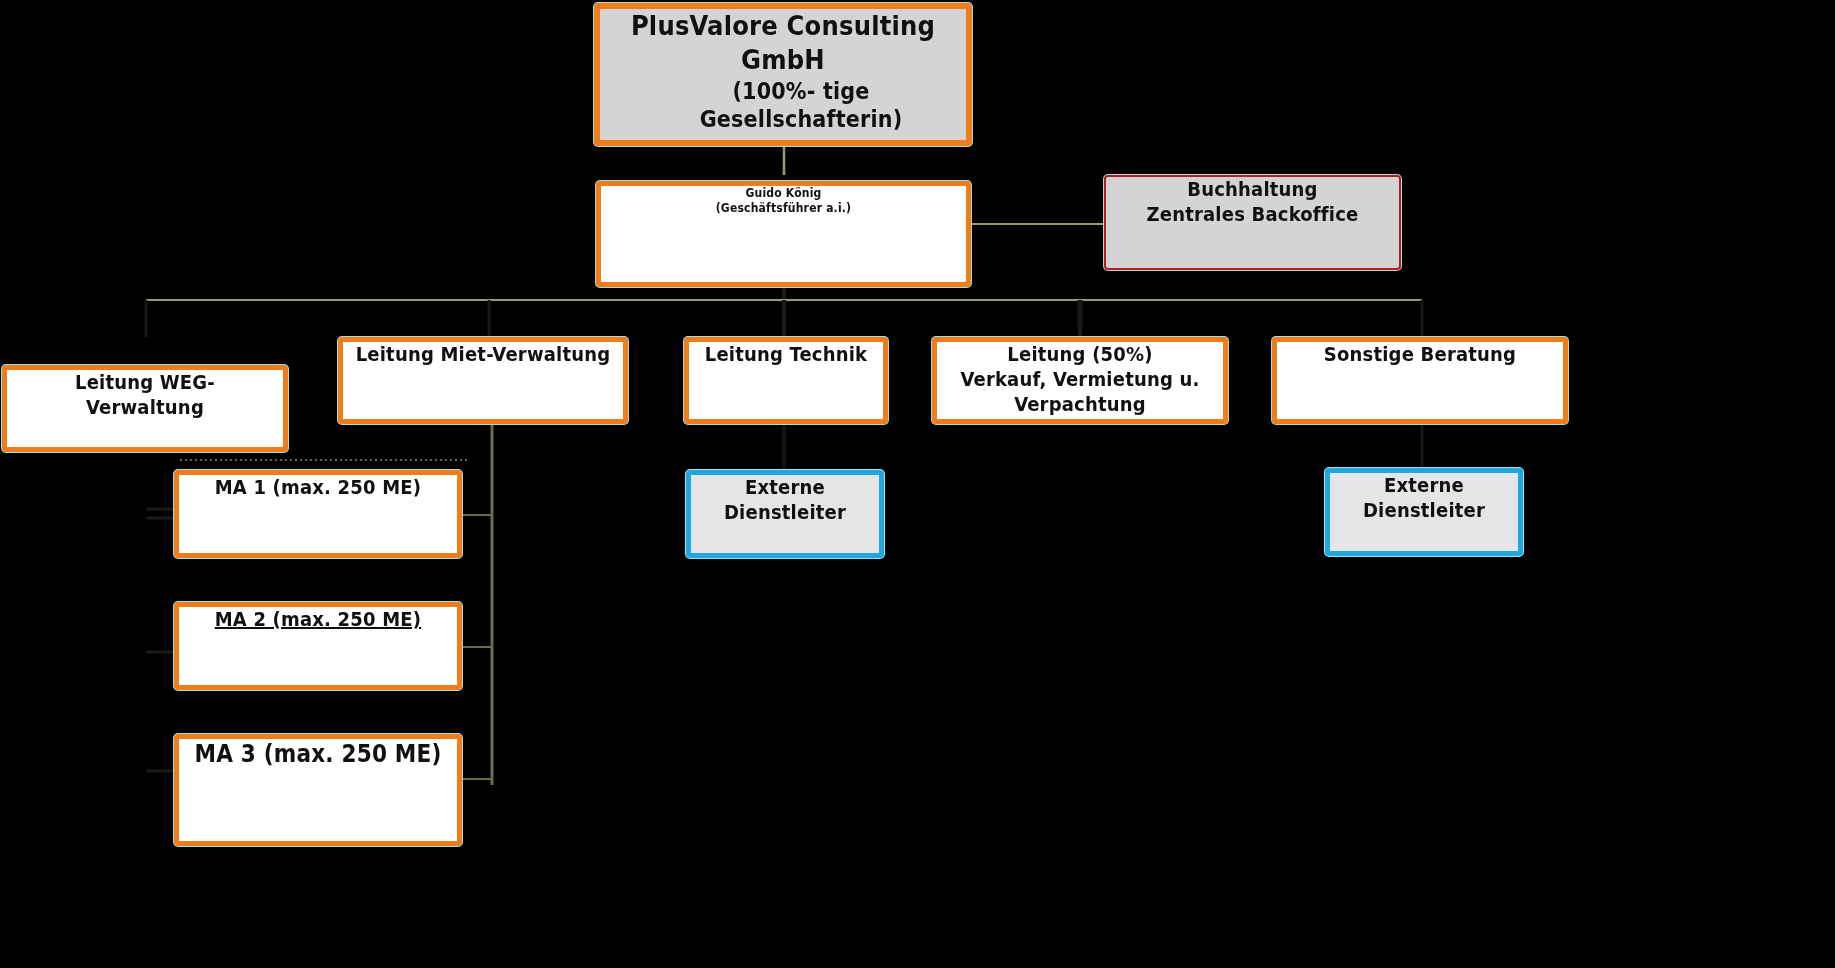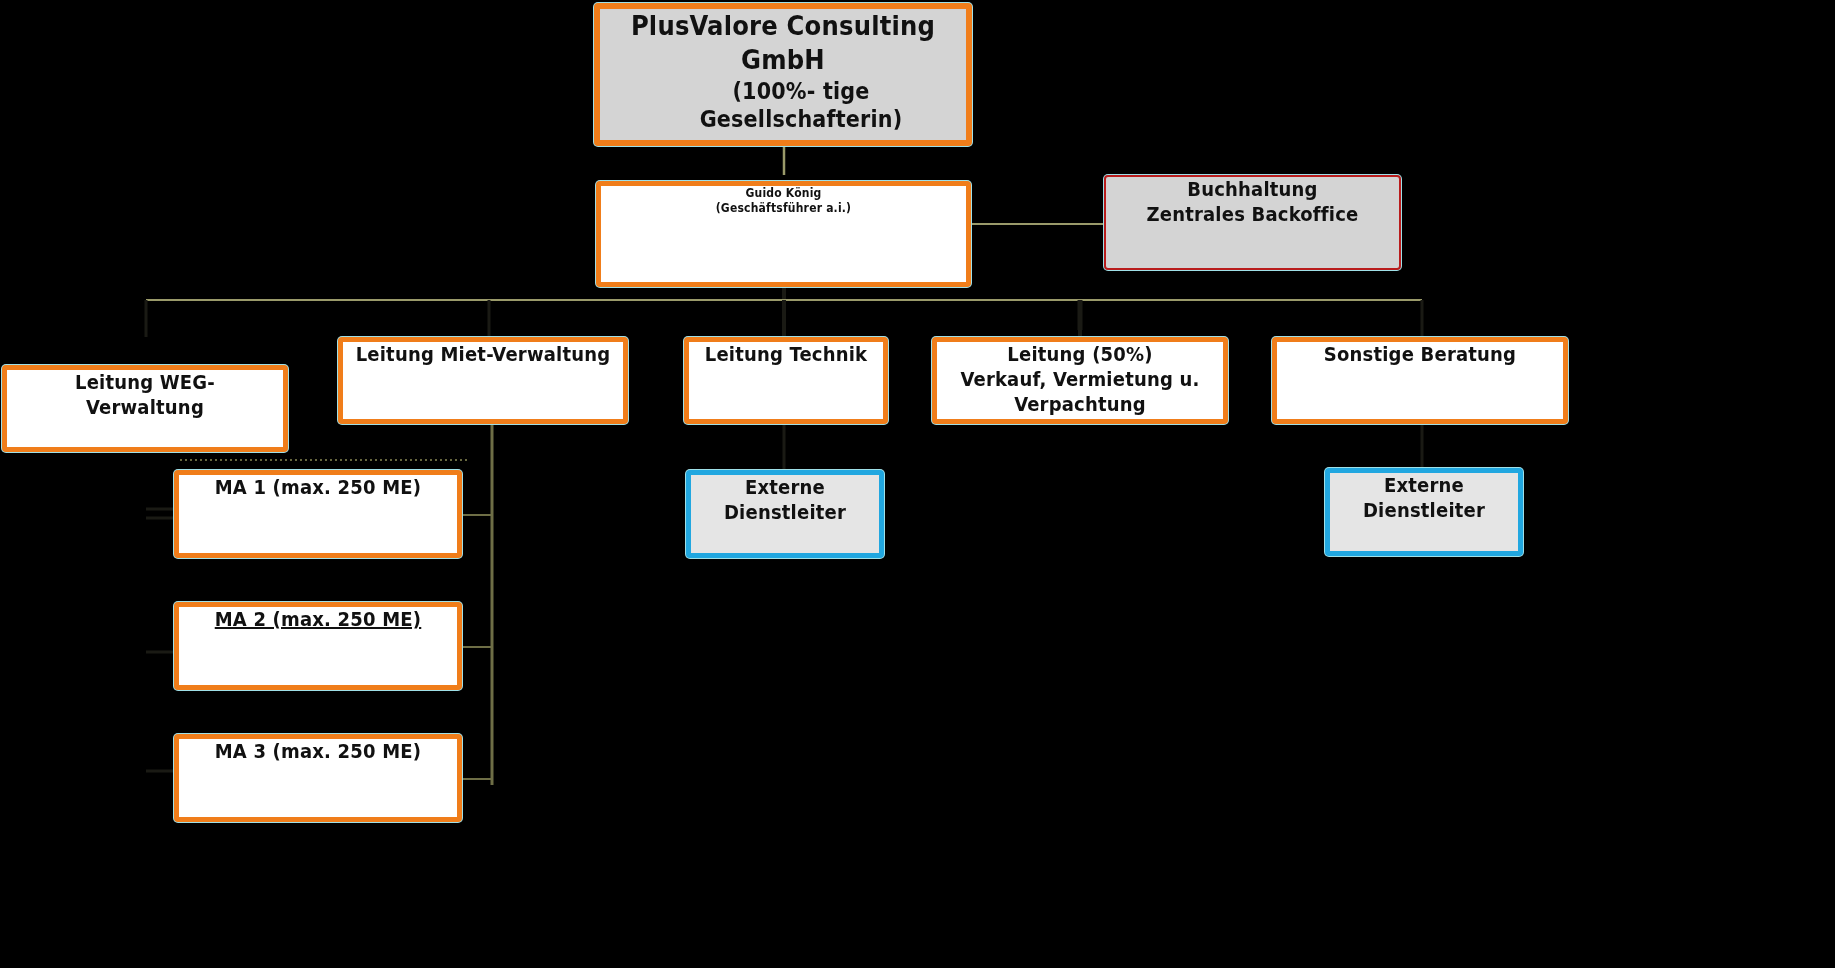--- a/index.html
+++ b/index.html
@@ -150,21 +150,21 @@
   </div>
 
   <div class="node v-white" style="left:174px; top:470px; width:288px; height:88px; font-size:20px;">
     <span class="line1">MA 1 (max. 250 ME)</span>
   </div>
 
   <div class="node v-white" style="left:174px; top:602px; width:288px; height:88px; font-size:20px;text-decoration:underline;">
     <span class="line1">MA 2 (max. 250 ME)</span>
   </div>
 
-  <div class="node v-white" style="left:174px; top:734px; width:288px; height:88px; font-size:20px;">
+  <div class="node v-white" style="left:174px; top:734px; width:288px; height:112px; font-size:24px;">
     <span class="line1">MA 3 (max. 250 ME)</span>
   </div>
 
   <div class="node v-ext" style="left:686px; top:470px; width:198px; height:88px; font-size:20px;">
     <span class="line1">Externe</span>
     <span class="line2">Dienstleiter</span>
   </div>
 
   <div class="node v-ext" style="left:1325px; top:468px; width:198px; height:88px; font-size:20px;">
     <span class="line1">Externe</span>

